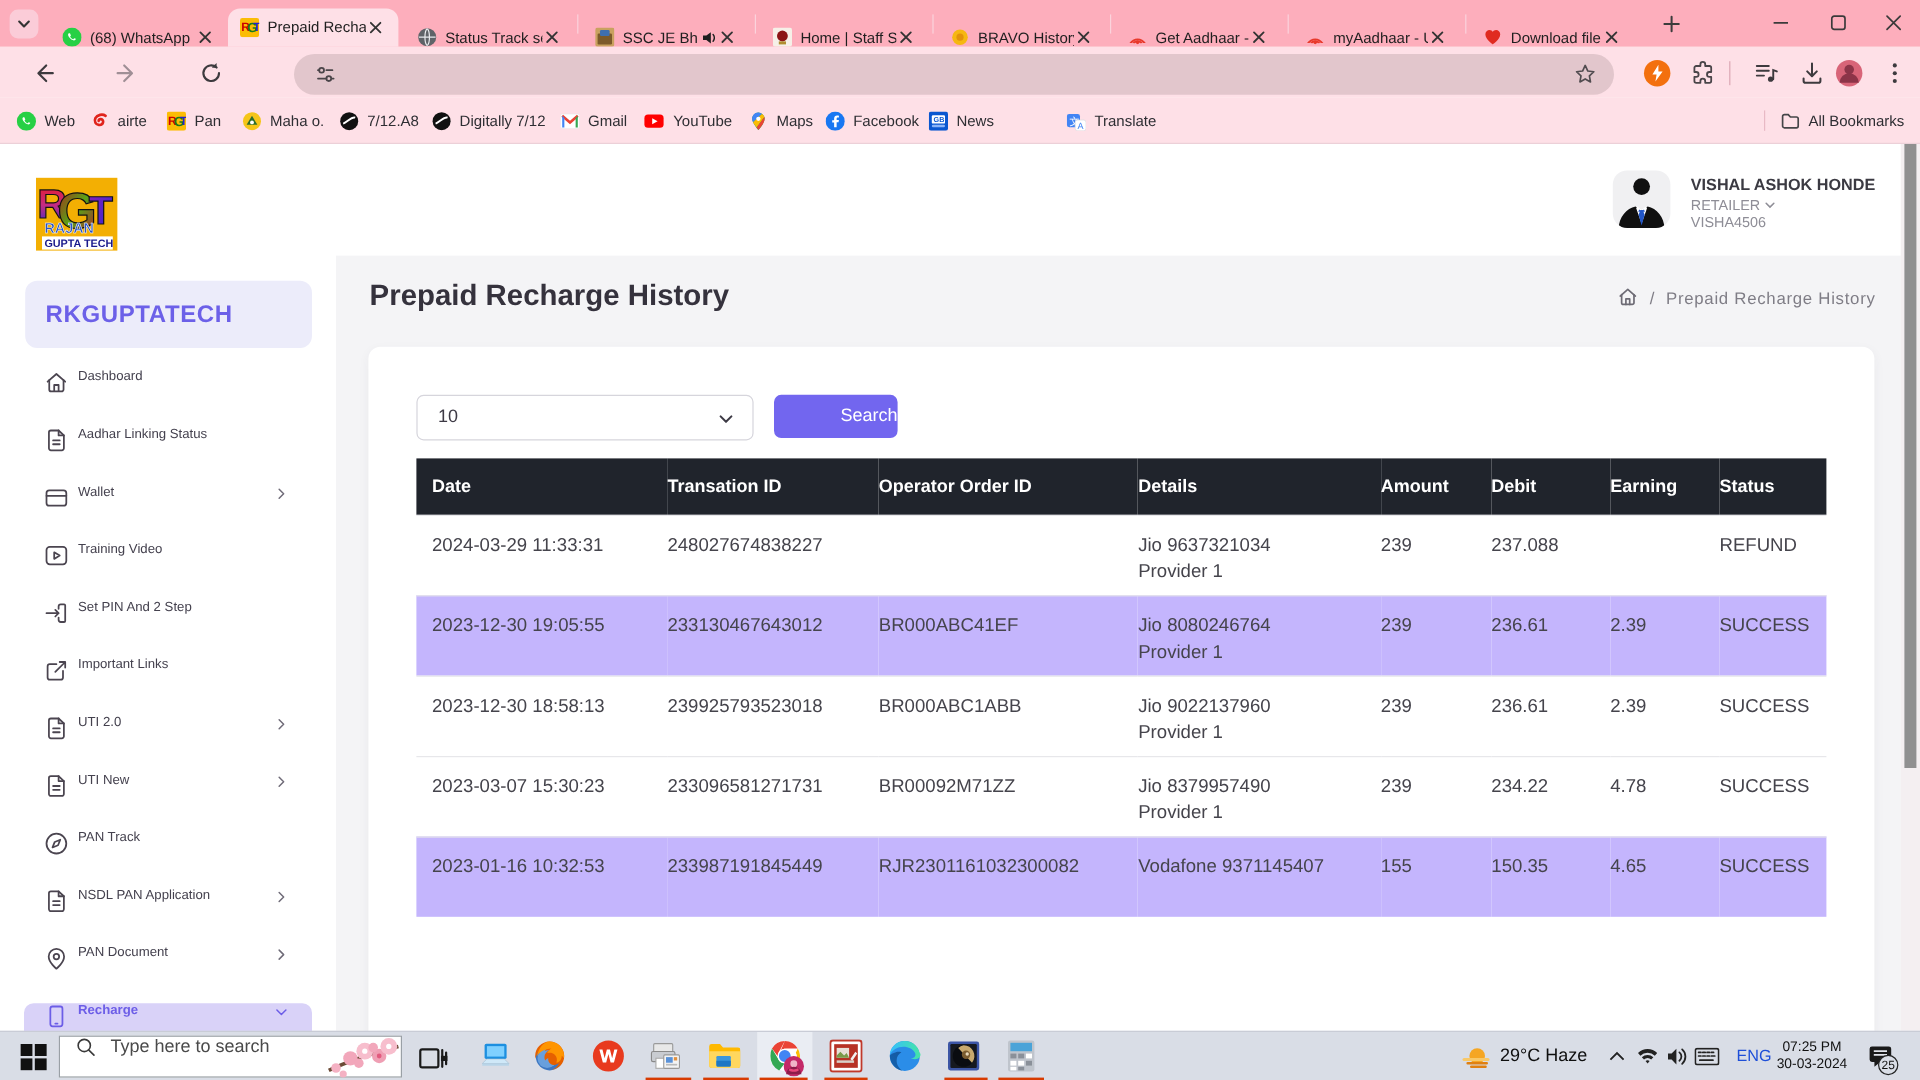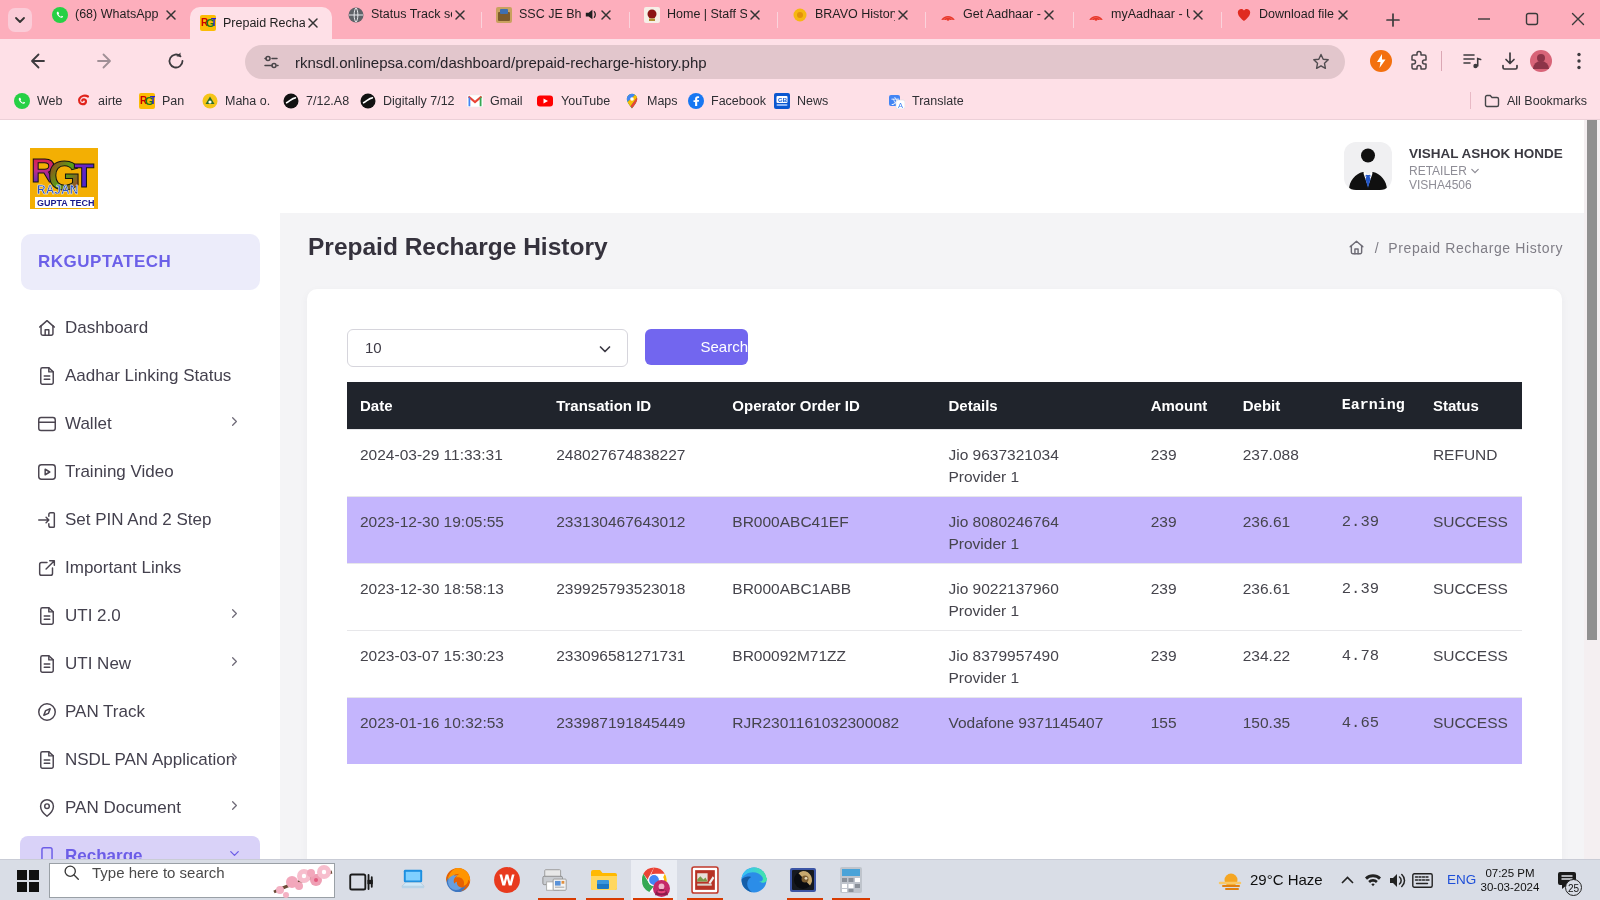--- a/index.html
+++ b/index.html
@@ -4,65 +4,65 @@
 <style>
 * { margin:0; padding:0; box-sizing:border-box; }
 html,body { width:1600px; height:900px; overflow:hidden; }
 body { font-family:"Liberation Sans", sans-serif; position:relative; background:#fff; }
 
 
 #tabstrip { position:absolute; top:0; left:0; width:1600px; height:39px; background:#fdaebc; }
 #toolbar { position:absolute; top:39px; left:0; width:1600px; height:42px; background:#fee0e7; }
 #bookmarks { position:absolute; top:81px; left:0; width:1600px; height:39px; background:#fee0e7; border-bottom:1px solid #ecd0d8; }
 
-.tab { position:absolute; top:7px; height:32px; display:flex; align-items:flex-start; }
+.tab { position:absolute; top:7px; height:32px; display:flex; align-items:flex-end; }
 .tab .ticon, .activetab .ticon { width:16px; height:16px; flex:0 0 16px; margin-left:8px; }
 .tab .tlabel, .activetab .tlabel { font-size:12.5px; color:#1f1f1f; margin-left:7px; white-space:nowrap; overflow:hidden; }
 .tabsep { position:absolute; top:12px; width:1px; height:16px; background:#fbd3dc; }
 .activetab { position:absolute; top:7px; height:32px; background:#fee0e7; border-radius:10px 10px 0 0; display:flex; align-items:center; }
 .xicon { width:16px; height:16px; }
 
 
 #omnibox { position:absolute; left:245px; top:6px; width:1100px; height:34px; background:#e2c6cc; border-radius:17px; display:flex; align-items:center; }
 #urltext { font-size:15px; color:#27242a; margin-left:14px; }
 
 
 .bk { position:absolute; top:7px; height:26px; display:flex; align-items:center; font-size:12.5px; color:#2e2e33; }
 .bk .bicon { width:16px; height:16px; margin-right:7px; }
 
 
 #page { position:absolute; top:120px; left:0; width:1584px; height:739px; background:#f4f4f6; }
 #sidebar { position:absolute; top:0; left:0; width:280px; height:739px; background:#fff; z-index:5; }
 #pgheader { position:absolute; top:0; left:280px; width:1304px; height:93px; background:#fff; }
-.menuitem { position:absolute; left:20px; width:240px; height:40px; display:flex; align-items:center; color:#44414e; font-size:17px; }
+.menuitem { position:absolute; left:20px; width:240px; height:40px; display:flex; align-items:flex-start; color:#44414e; font-size:11px; }
 .menuitem svg { margin-left:16px; margin-right:7px; flex:0 0 22px; }
 .menuitem .chev { position:absolute; right:11px; color:#6f6b78; }
 #brandbox { position:absolute; left:21px; top:114px; width:239px; height:56px; background:#ececfa; border-radius:10px; display:flex; align-items:center; }
-#brandbox span { color:#6c60e8; font-weight:bold; font-size:17px; letter-spacing:0.5px; margin-left:17px; }
+#brandbox span { color:#6c60e8; font-weight:bold; font-size:20px; letter-spacing:0.5px; margin-left:17px; }
 
 
 #heading { position:absolute; left:308px; top:113px; font-size:24.5px; font-weight:bold; color:#35323d; }
 #breadcrumb { position:absolute; right:21px; top:118px; color:#7f7d86; font-size:14px; letter-spacing:0.6px; display:flex; align-items:center; }
 #card { position:absolute; left:307px; top:169px; width:1255px; height:611px; background:#fff; border-radius:10px; box-shadow:0 3px 9px rgba(50,50,70,0.05); }
 #selbox { position:absolute; left:40px; top:40px; width:281px; height:38px; border:1px solid #d6d5dc; border-radius:6px; background:#fff; font-size:15px; color:#3d3a45; }
 #selbox span { position:absolute; left:17px; top:9px; }
 #searchbtn { position:absolute; left:338px; top:40px; width:103px; height:36px; background:#7266ef; border-radius:6px; color:#fff; font-size:15px; text-align:right; line-height:36px; }
 
 table { position:absolute; left:40px; top:93px; width:1175px; border-collapse:collapse; table-layout:fixed; }
 thead th { background:#20242c; color:#fff; font-size:15px; font-weight:bold; text-align:left; height:47px; padding:0; }
 tbody td { font-size:15.5px; color:#45444c; vertical-align:top; padding-top:16px; height:67px; border-top:1px solid #e7e7ea; }
 tbody tr.g { background:#c4b5fd; }
 td .l2 { margin-top:4px; }
 th.c1,td.c1 { width:209px; padding-left:13px; }
 th.c2,td.c2 { width:176px; }
 th.c3,td.c3 { width:216px; }
 th.c4,td.c4 { width:202px; }
 th.c5,td.c5 { width:92px; }
 th.c6,td.c6 { width:99px; }
-th.c7,td.c7 { width:91px;font-family:Liberation Mono, monospace; }
+th.c7,td.c7 { width:91px; }
 th.c8,td.c8 { width:89px; }
 
 
 #userblock { position:absolute; left:1064px; top:22px; width:240px; }
 #avatar { position:absolute; left:0; top:0; width:48px; height:48px; background:#f0f0f2; border-radius:12px; overflow:hidden; }
 #uname { position:absolute; left:65px; top:4px; font-size:13.5px; font-weight:bold; color:#3b3a42; white-space:nowrap; }
 #urole { position:absolute; left:65px; top:22px; font-size:12px; color:#8e8d96; white-space:nowrap; }
 #ucode { position:absolute; left:65px; top:36px; font-size:12px; color:#8e8d96; white-space:nowrap; }
 
 
@@ -215,21 +215,20 @@
       <path d="M17.5 11a6.5 6.5 0 1 1-2-4.7" stroke="#3d3a3e" stroke-width="1.8" fill="none" stroke-linecap="round"></path>
       <path d="M15.5 2.5v4h-4z" fill="#3d3a3e"></path>
     </svg>
   <div id="omnibox">
     <svg style="margin-left:16px" width="20" height="20" viewBox="0 0 20 20">
         <circle cx="7" cy="6.5" r="2" stroke="#4a4549" stroke-width="1.5" fill="none"></circle>
         <path d="M11 6.5h5M4 6.5h1" stroke="#4a4549" stroke-width="1.5" stroke-linecap="round"></path>
         <circle cx="13" cy="13.5" r="2" stroke="#4a4549" stroke-width="1.5" fill="none"></circle>
         <path d="M4 13.5h7M17 13.5h-1" stroke="#4a4549" stroke-width="1.5" stroke-linecap="round"></path>
       </svg>
-    <span id="urltext">rknsdl.onlinepsa.com/dashboard/prepaid-recharge-history.php</span>
     <svg style="position:absolute;right:14px;top:7px" width="20" height="20" viewBox="0 0 20 20">
         <path d="M10 2.5l2.2 4.7 5 .6-3.7 3.5.9 5L10 13.8l-4.4 2.5.9-5L2.8 7.8l5-.6z" stroke="#514c50" stroke-width="1.4" fill="none" stroke-linejoin="round"></path>
       </svg>
   </div>
   <svg style="position:absolute;left:1369px;top:10px" width="24" height="24" viewBox="0 0 24 24">
       <circle cx="12" cy="12" r="11" fill="#f3700e"></circle>
       <path d="M13 5l-5 8h3.5L10.5 19l6-8.5H13z" fill="#fff"></path>
     </svg>
   <svg style="position:absolute;left:1408px;top:11px" width="22" height="22" viewBox="0 0 22 22">
       <path d="M9 3.5a2 2 0 0 1 4 0v1.5h3.5A1.5 1.5 0 0 1 18 6.5V10h-1.5a2 2 0 0 0 0 4H18v3.5a1.5 1.5 0 0 1-1.5 1.5H13v-1.5a2 2 0 0 0-4 0V19H5.5A1.5 1.5 0 0 1 4 17.5V14h1.5a2 2 0 0 0 0-4H4V6.5A1.5 1.5 0 0 1 5.5 5H9V3.5z" stroke="#4a4549" stroke-width="1.5" fill="none" stroke-linejoin="round"></path>

